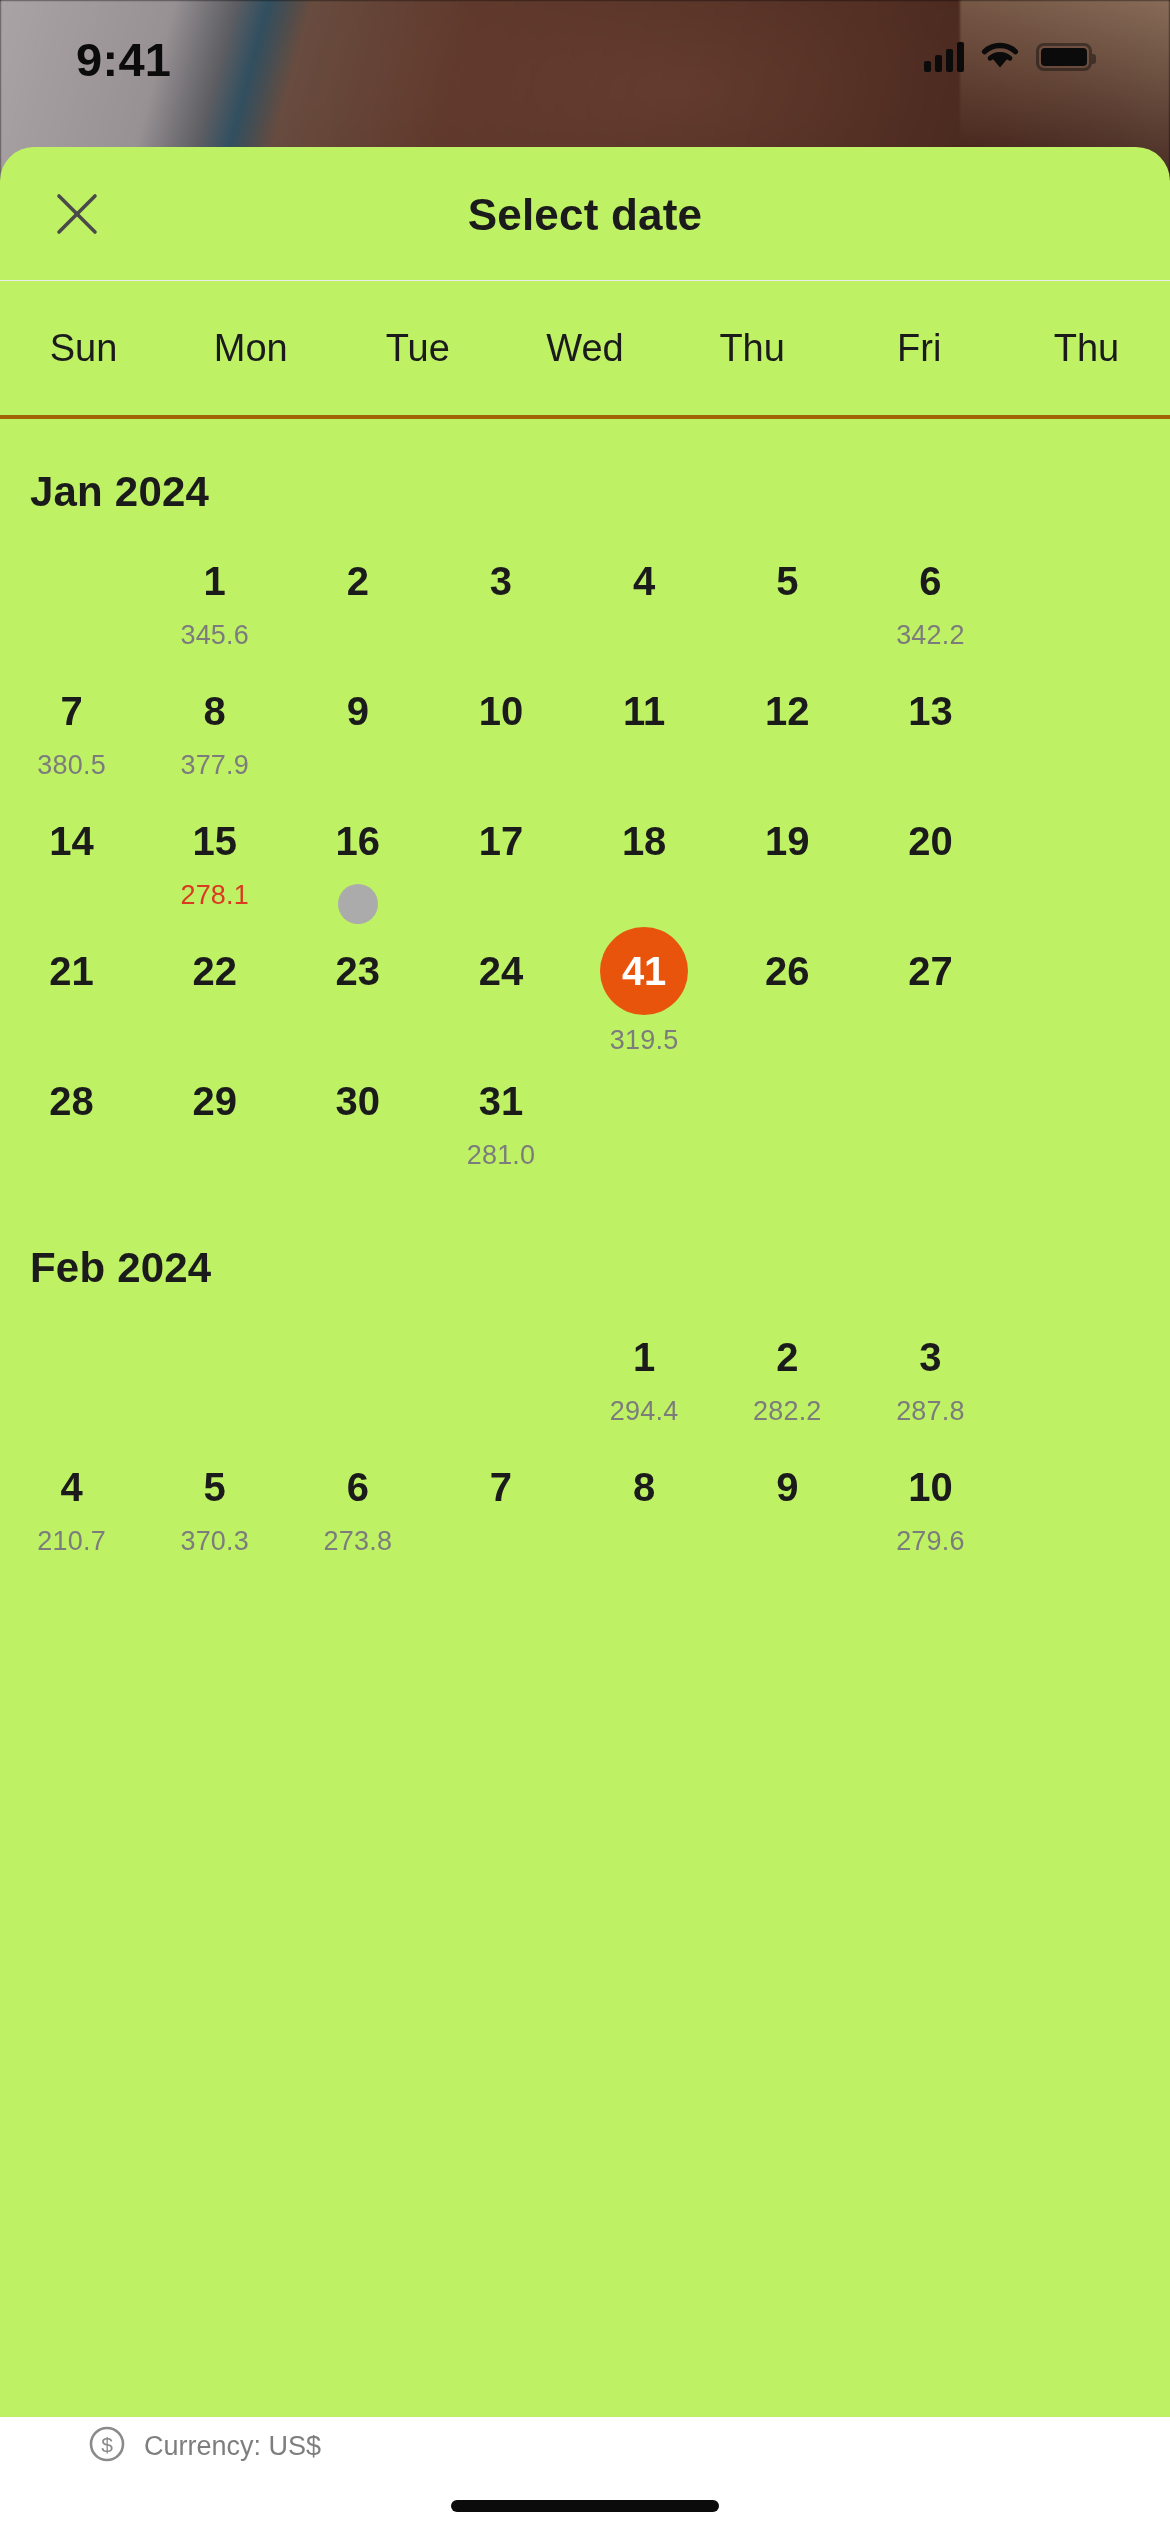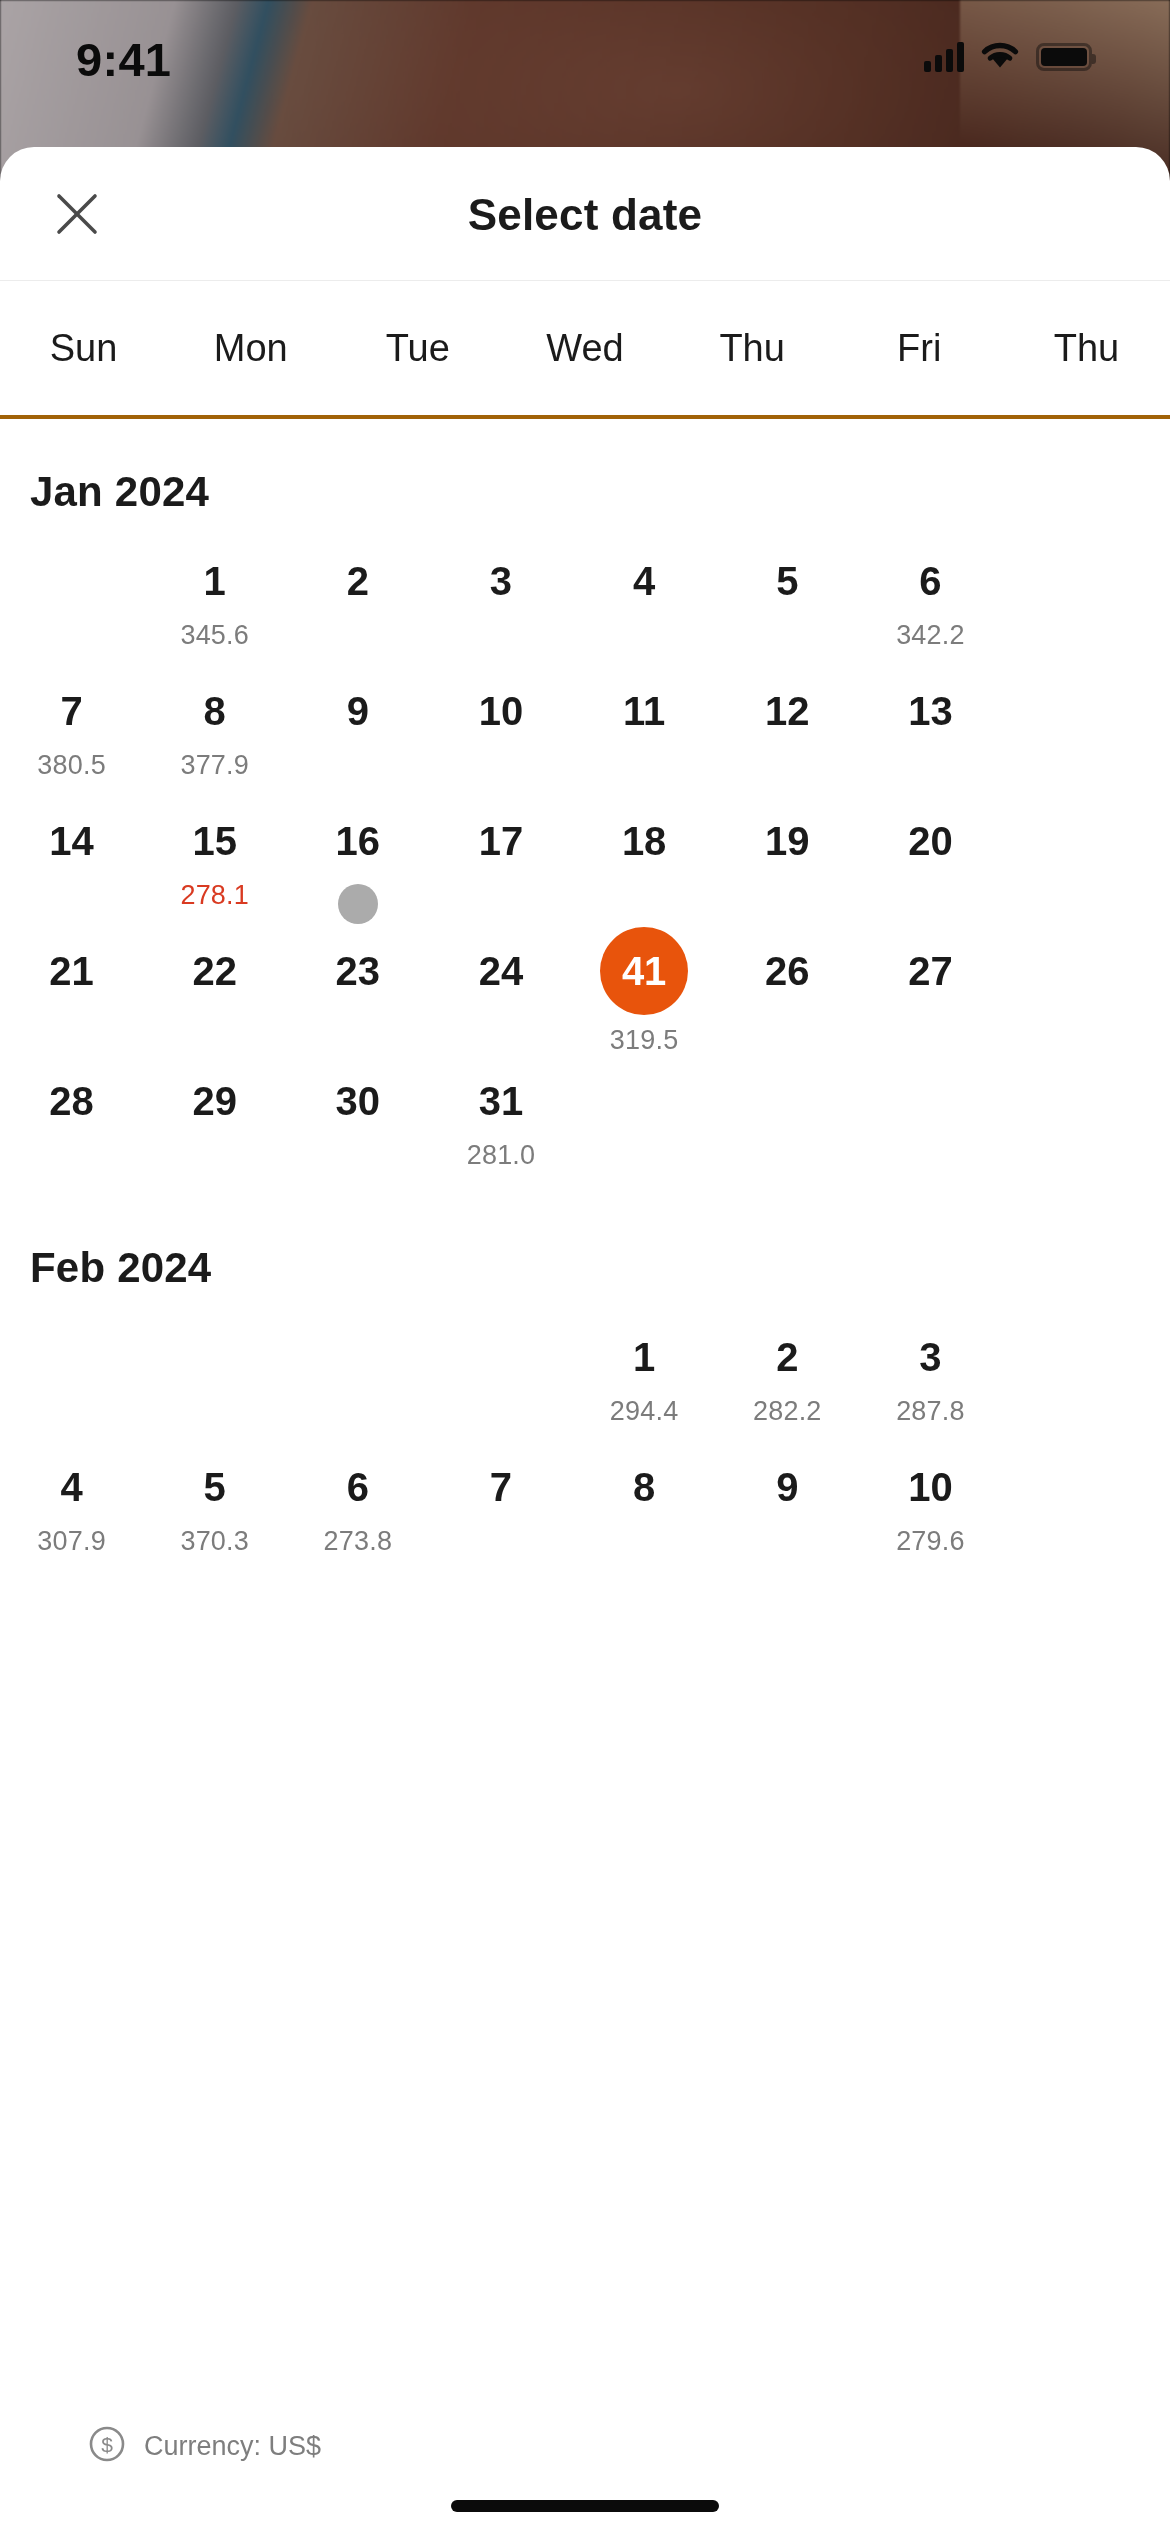--- a/index.html
+++ b/index.html
@@ -82,21 +82,21 @@
     border-radius: 0 3px 3px 0;
   }
   .battery span { display: block; width: 100%; height: 100%; background: #0b0b0b; border-radius: 4px; }
 
   
   #sheet {
     position: absolute;
     left: 0; top: 147px;
     width: 1170px;
     height: 2385px;
-    background: #ffffff;
+    background: #bef264;
     border-radius: 34px 34px 0 0;
     overflow: hidden;
     z-index: 10;
   }
 
   
   #sheet-header {
     position: relative;
     height: 134px;
     border-bottom: 1px solid #ececec;
@@ -422,21 +422,21 @@
             <span class="day-price">282.2</span>
           </div>
           <div class="day-cell">
             <span class="day-num">3</span>
             <span class="day-price">287.8</span>
           </div>
         </div>
         <div class="week-row">
           <div class="day-cell">
             <span class="day-num">4</span>
-            <span class="day-price">307.9</span>
+            <span class="day-price">210.7</span>
           </div>
           <div class="day-cell">
             <span class="day-num">5</span>
             <span class="day-price">370.3</span>
           </div>
           <div class="day-cell">
             <span class="day-num">6</span>
             <span class="day-price">273.8</span>
           </div>
           <div class="day-cell">

